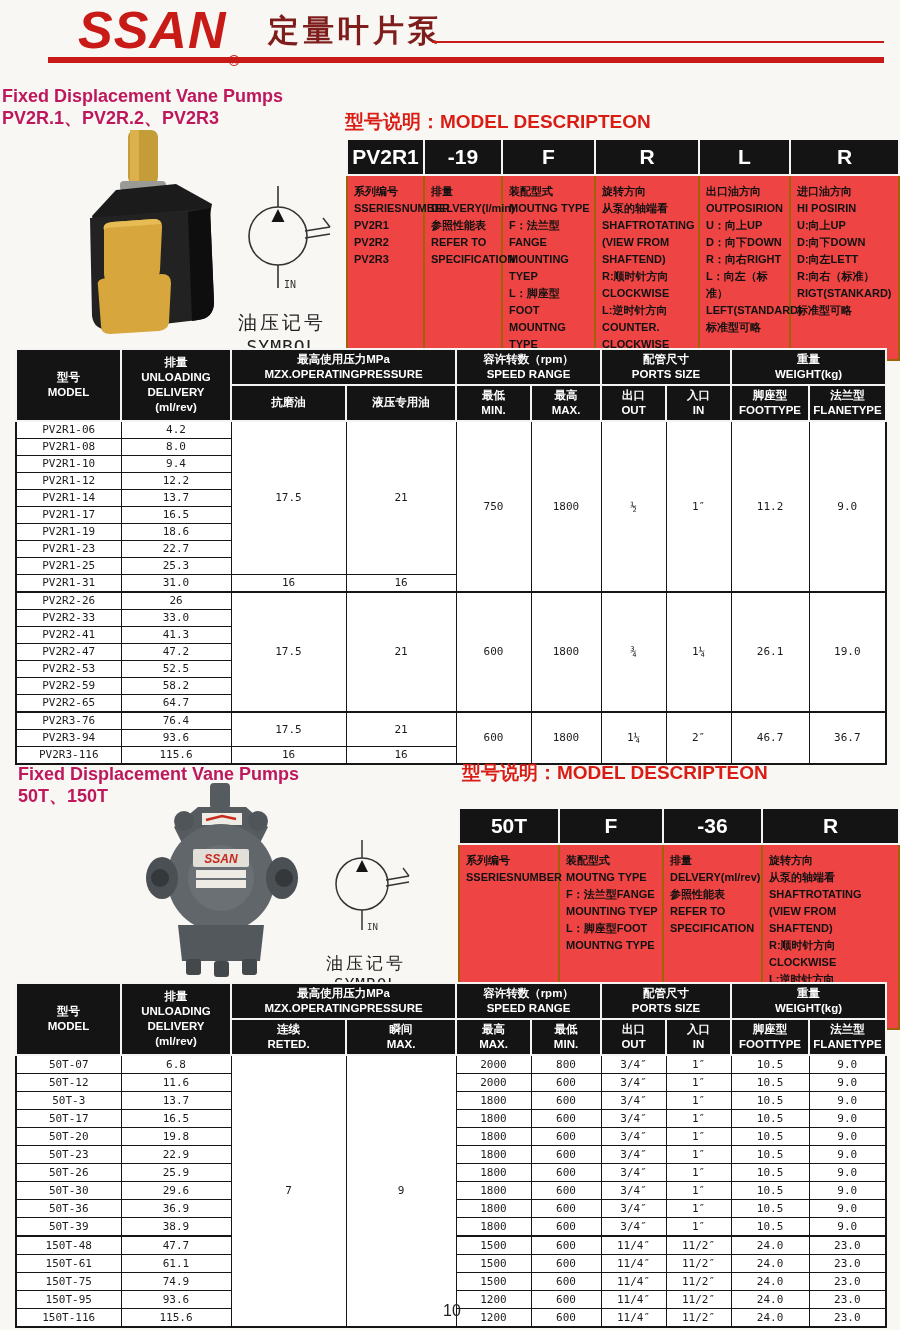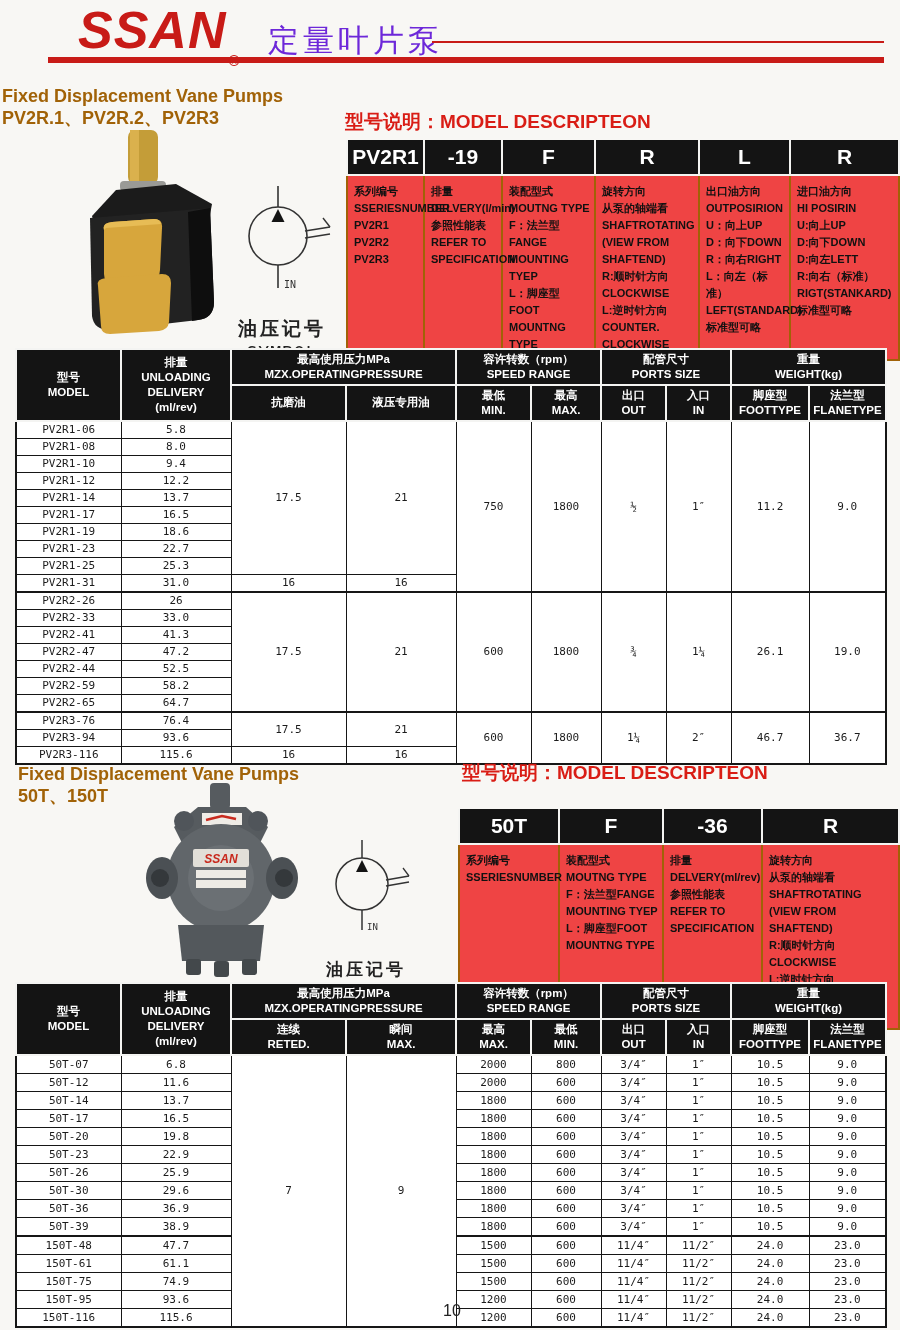--- a/index.html
+++ b/index.html
@@ -2,25 +2,25 @@
 <html><head>
 <meta charset="utf-8">
 <style>
   html,body{margin:0;padding:0;background:#e9e9e7;}
   .page{position:relative;width:900px;height:1330px;background:#f8f7f4;overflow:hidden;
         font-family:"Liberation Sans",sans-serif;color:#111;}
   
   .logo{position:absolute;left:78px;top:4px;font-size:52px;font-weight:bold;font-style:italic;
         letter-spacing:1px;color:#c81b17;line-height:1;}
   .logo .reg{font-size:15px;font-style:normal;vertical-align:-18px;margin-left:2px;}
-  .cn-title{position:absolute;left:268px;top:20px;font-size:31px;font-weight:normal;color:#6d28d9;letter-spacing:4px;}
+  .cn-title{position:absolute;left:268px;top:10px;font-size:31px;font-weight:bold;color:#7f1d1d;letter-spacing:4px;}
   .rule-thin{position:absolute;left:432px;top:41px;width:452px;height:2px;background:#c81b17;}
   .rule-thick{position:absolute;left:48px;top:57px;width:836px;height:6px;background:#c81b17;}
   
-  .sec-title{position:absolute;font-size:18px;font-weight:bold;line-height:1.2;color:#a16207;white-space:pre-line;}
+  .sec-title{position:absolute;font-size:18px;font-weight:bold;line-height:1.2;color:#be185d;white-space:pre-line;}
   .sec1-title{left:2px;top:86px;}
   .sec2-title{left:18px;top:764px;}
   .desc-heading{position:absolute;font-size:19px;font-weight:bold;color:#d91d15;}
   .desc-heading1{left:345px;top:109px;}
   .desc-heading2{left:462px;top:760px;}
   
   .desc{position:absolute;border-collapse:collapse;table-layout:fixed;background:#ef4444;}
   .desc1{left:346px;top:140px;width:552px;}
   .desc2{left:458px;top:809px;width:440px;}
   .desc th{background:#141414;color:#fff;font-size:21px;font-weight:bold;height:34px;padding:0;
@@ -44,21 +44,21 @@
   .spec2 td{height:17px;}
   .spec .group-start td{border-top:2px solid #161616;}
   
   .pump{position:absolute;}
   .pump1{left:50px;top:126px;}
   .pump2{left:146px;top:783px;}
   
   .symbol{position:absolute;text-align:center;color:#222;}
   .symbol1{left:223px;top:186px;width:118px;}
   .symbol2{left:314px;top:840px;width:104px;}
-  .symbol .lab-cn{font-size:19px;font-weight:bold;letter-spacing:3px;margin-top:14px;}
+  .symbol .lab-cn{font-size:19px;font-weight:normal;letter-spacing:3px;margin-top:8px;}
   .symbol .lab-en{font-size:18px;font-family:"DejaVu Sans Mono",monospace;letter-spacing:1px;}
   .symbol2 .lab-cn{font-size:17px;}
   .symbol2 .lab-en{font-size:16px;}
   
   .pageno{position:absolute;left:4px;right:0;top:1302px;text-align:center;font-size:16px;color:#222;}
 </style>
 </head>
 <body>
 
 <div class="page">
@@ -211,21 +211,21 @@
 IN</th>
         <th>脚座型
 FOOTTYPE</th>
         <th>法兰型
 FLANETYPE</th>
       </tr>
     </thead>
     <tbody>
         <tr>
           <td>PV2R1-06</td>
-          <td>5.8</td>
+          <td>4.2</td>
           <td rowspan="9">17.5</td>
           <td rowspan="9">21</td>
           <td rowspan="10">750</td>
           <td rowspan="10">1800</td>
           <td rowspan="10">½</td>
           <td rowspan="10">1″</td>
           <td rowspan="10">11.2</td>
           <td rowspan="10">9.0</td>
         </tr>
         <tr>
@@ -284,21 +284,21 @@
         </tr>
         <tr>
           <td>PV2R2-41</td>
           <td>41.3</td>
         </tr>
         <tr>
           <td>PV2R2-47</td>
           <td>47.2</td>
         </tr>
         <tr>
-          <td>PV2R2-44</td>
+          <td>PV2R2-53</td>
           <td>52.5</td>
         </tr>
         <tr>
           <td>PV2R2-59</td>
           <td>58.2</td>
         </tr>
         <tr>
           <td>PV2R2-65</td>
           <td>64.7</td>
         </tr>
@@ -481,21 +481,21 @@
           <td>50T-12</td>
           <td>11.6</td>
           <td>2000</td>
           <td>600</td>
           <td>3/4″</td>
           <td>1″</td>
           <td>10.5</td>
           <td>9.0</td>
         </tr>
         <tr>
-          <td>50T-14</td>
+          <td>50T-3</td>
           <td>13.7</td>
           <td>1800</td>
           <td>600</td>
           <td>3/4″</td>
           <td>1″</td>
           <td>10.5</td>
           <td>9.0</td>
         </tr>
         <tr>
           <td>50T-17</td>

